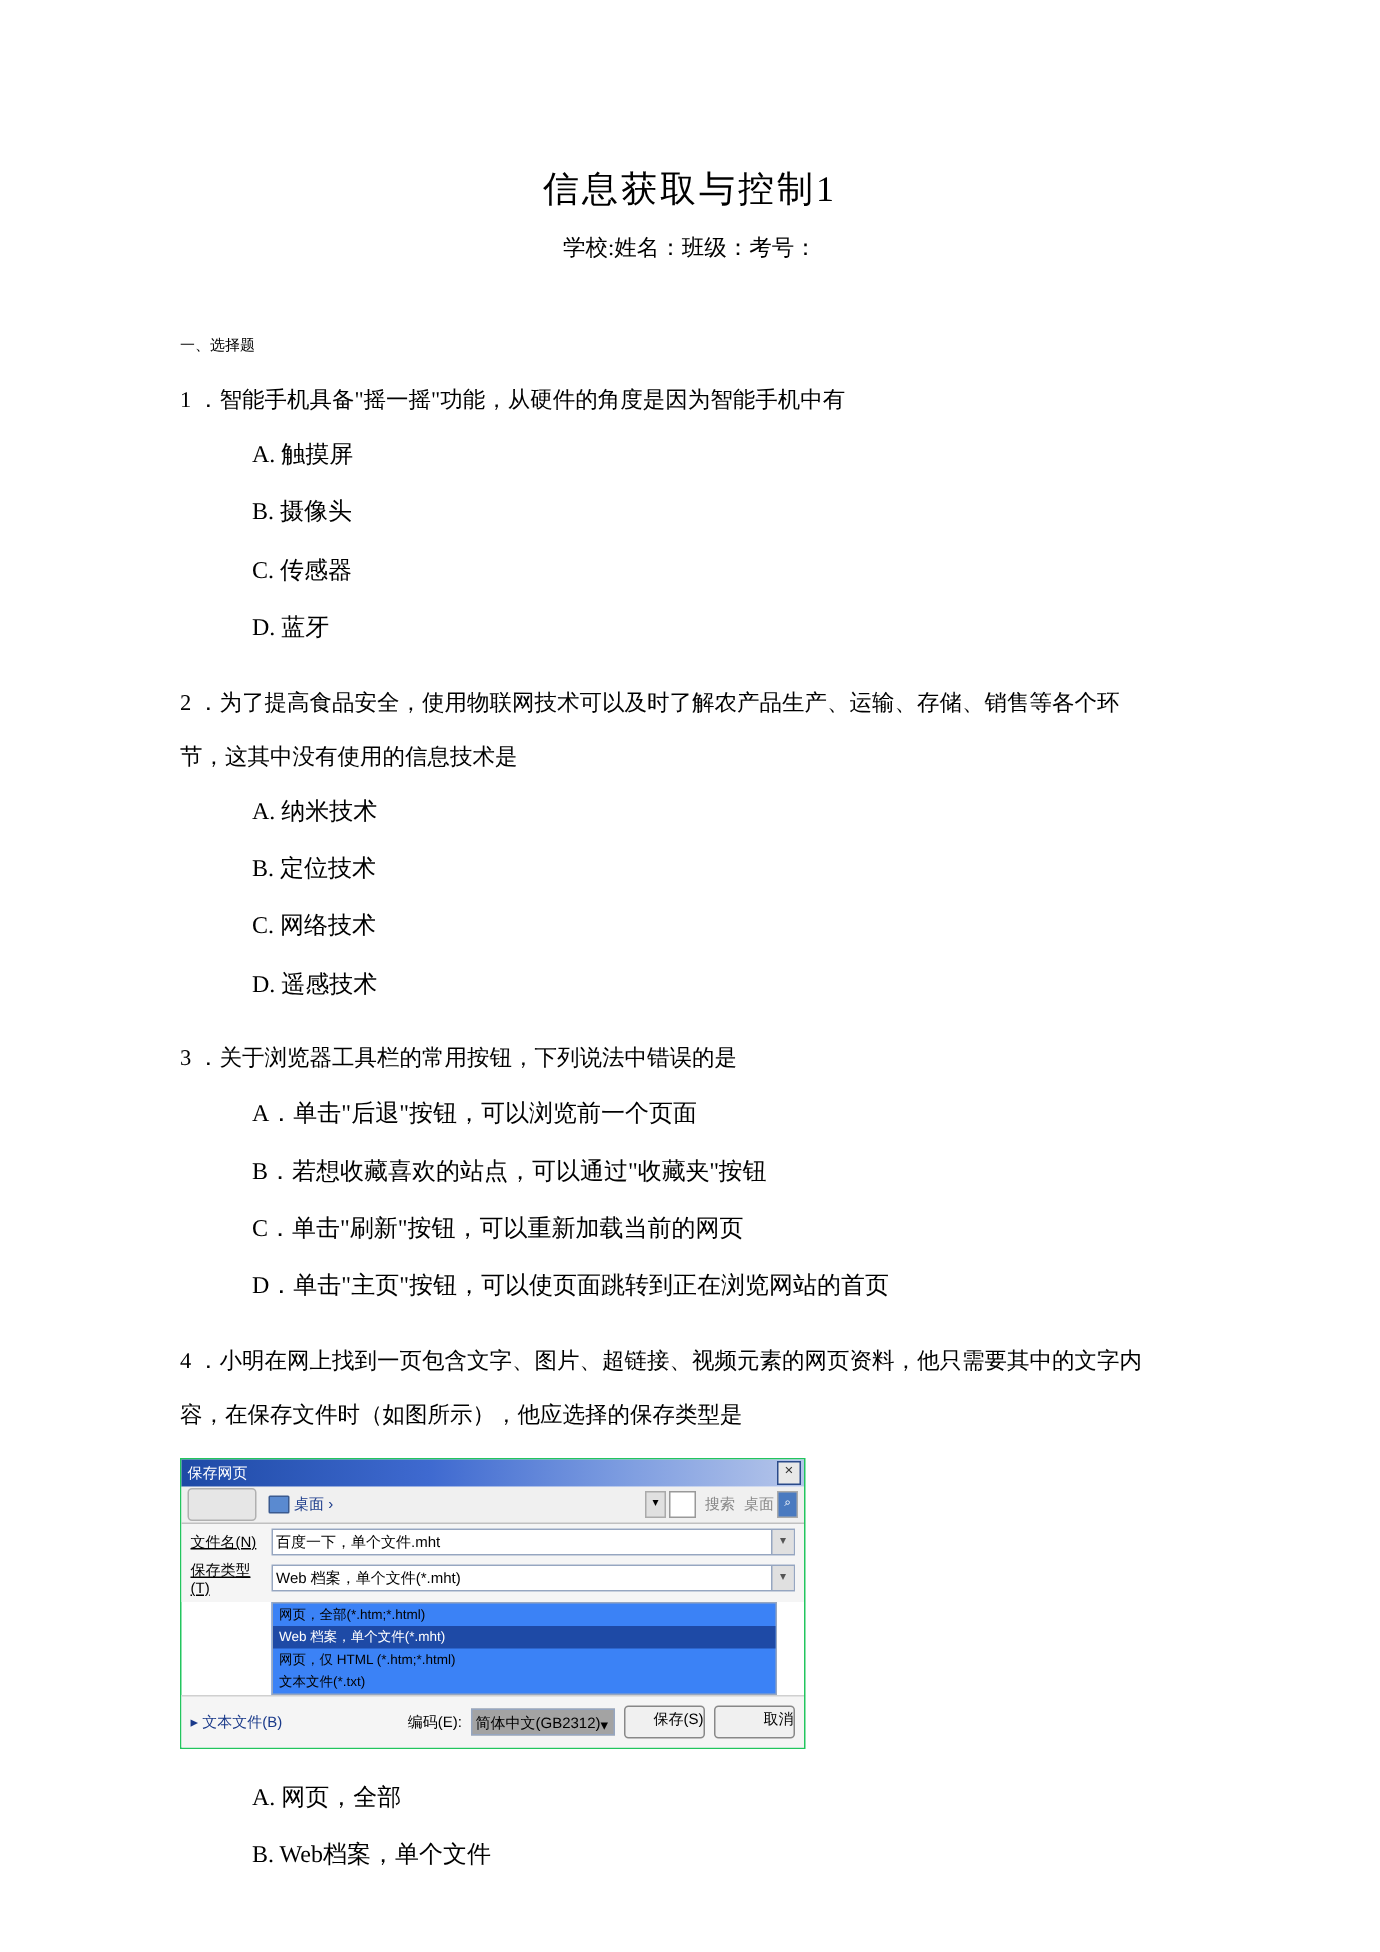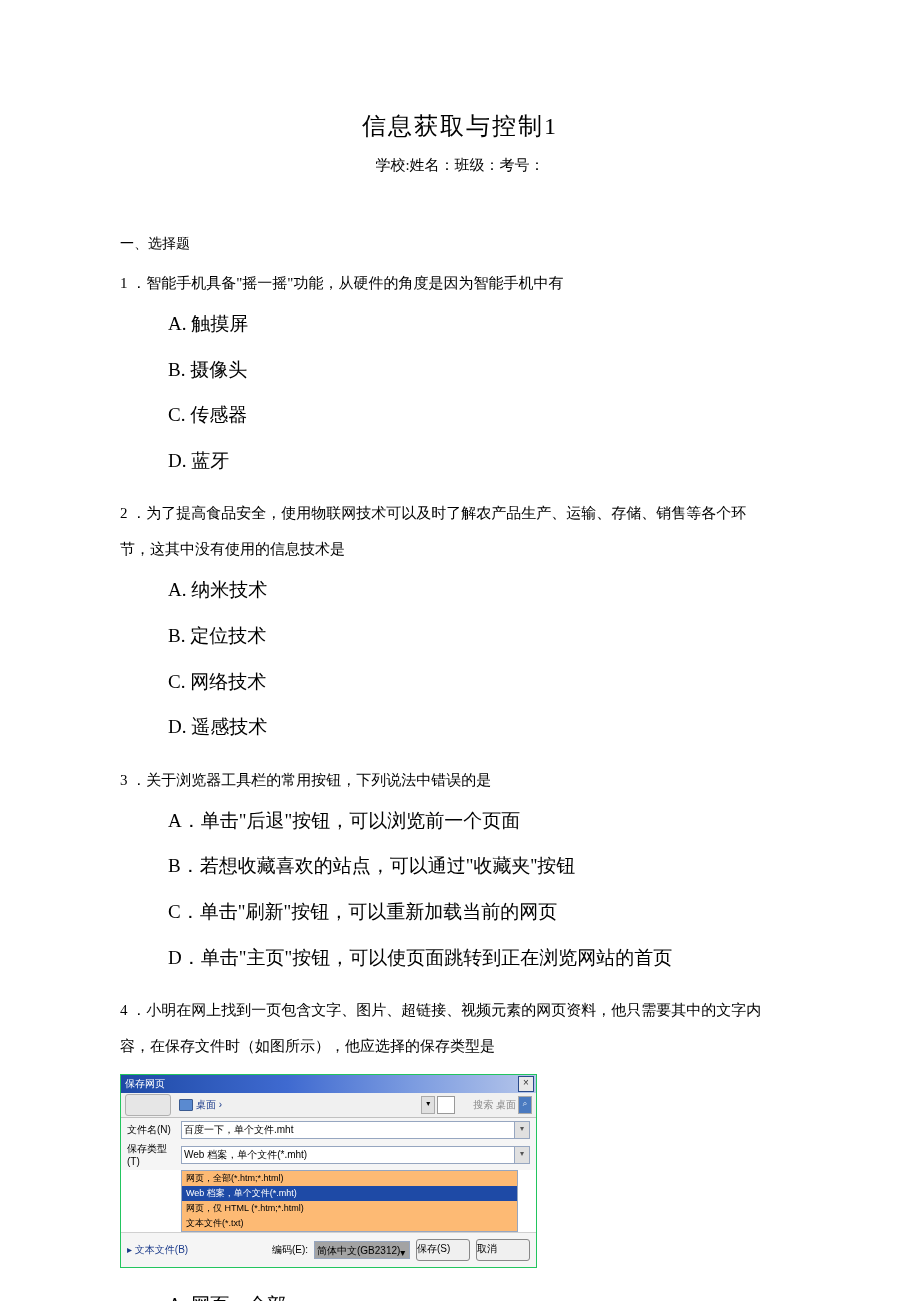--- a/index.html
+++ b/index.html
@@ -21,33 +21,33 @@
   font-family: "SimSun", "STSong", serif;
   font-size: 24px;
   letter-spacing: 2px;
 }
 .header-line {
   text-align: center;
   font-size: 15px;
   margin-top: 14px;
 }
 .section-header {
-  font-size: 14px;
-  margin-top: 60px;
+  font-size: 10px;
+  margin-top: 48px;
 }
 .q-stem {
   font-size: 15px;
   line-height: 2.4;
   margin-top: 12px;
 }
 .options {
   padding-left: 48px;
 }
 .option {
-  font-size: 19px;
+  font-size: 16px;
   line-height: 2.4;
 }
 .dialog-wrap {
   margin-top: 10px;
   margin-bottom: 14px;
 }
 .dialog {
   width: 415px;
   border: 1px solid #22c55e;
   font-family: "SimSun", sans-serif;
@@ -120,20 +120,21 @@
 .midrow {
   background: #f5f5f5;
   padding: 3px 6px;
   display: flex;
   align-items: center;
   gap: 6px;
 }
 .midrow .lbl {
   width: 48px;
   font-size: 10px;
+  text-decoration: underline;
 }
 .combo {
   flex: 1;
   height: 16px;
   background: #ffffff;
   border: 1px solid #96a6c0;
   display: flex;
   align-items: center;
   padding: 0 2px;
   position: relative;
@@ -148,21 +149,21 @@
   border-left: 1px solid #96a6c0;
   text-align: center;
   line-height: 14px;
   font-size: 8px;
   color: #555555;
 }
 .dropdown {
   margin-left: 60px;
   margin-right: 18px;
   border: 1px solid #96a6c0;
-  background: #fdba74;
+  background: #3b82f6;
 }
 .drop-item {
   padding: 1px 4px;
   font-size: 9px;
 }
 .drop-item.sel {
   background: #1e4aa6;
   color: #ffffff;
 }
 .bottom-row {
@@ -185,21 +186,21 @@
   display: flex;
   align-items: flex-end;
   padding: 0 2px;
   position: relative;
 }
 .btn {
   width: 52px;
   height: 20px;
   border: 1px solid #888888;
   background: #f0f0f0;
-  text-align: left;
+  text-align: right;
   line-height: 18px;
   border-radius: 3px;
 }
 .folder-icon {
   display: inline-block;
   width: 12px;
   height: 10px;
   background: #5a8ad0;
   border: 1px solid #3a5a90;
   border-radius: 1px;
@@ -252,21 +253,21 @@
       </div>
       <div class="navrow">
         <div class="nav-btns"></div>
         <div class="nav-loc">
           <span class="folder-icon"></span>
           <span>桌面 ›</span>
         </div>
         <div class="nav-right">
           <div class="nav-arrow">▾</div>
           <div class="nav-sq"></div>
-          <span style="color:#888;margin-left:16px;">搜索 桌面</span>
+          <span style="color:#888;margin-left:4px;font-family:Liberation Mono, monospace;">搜索 桌面</span>
           <div class="nav-arrow" style="background:#4a7ac0;color:#fff;">⌕</div>
         </div>
       </div>
       <div class="midrow">
         <div class="lbl">文件名(N)</div>
         <div class="combo">
           <span>百度一下，单个文件.mht</span>
           <div class="arrow">▾</div>
         </div>
       </div>

